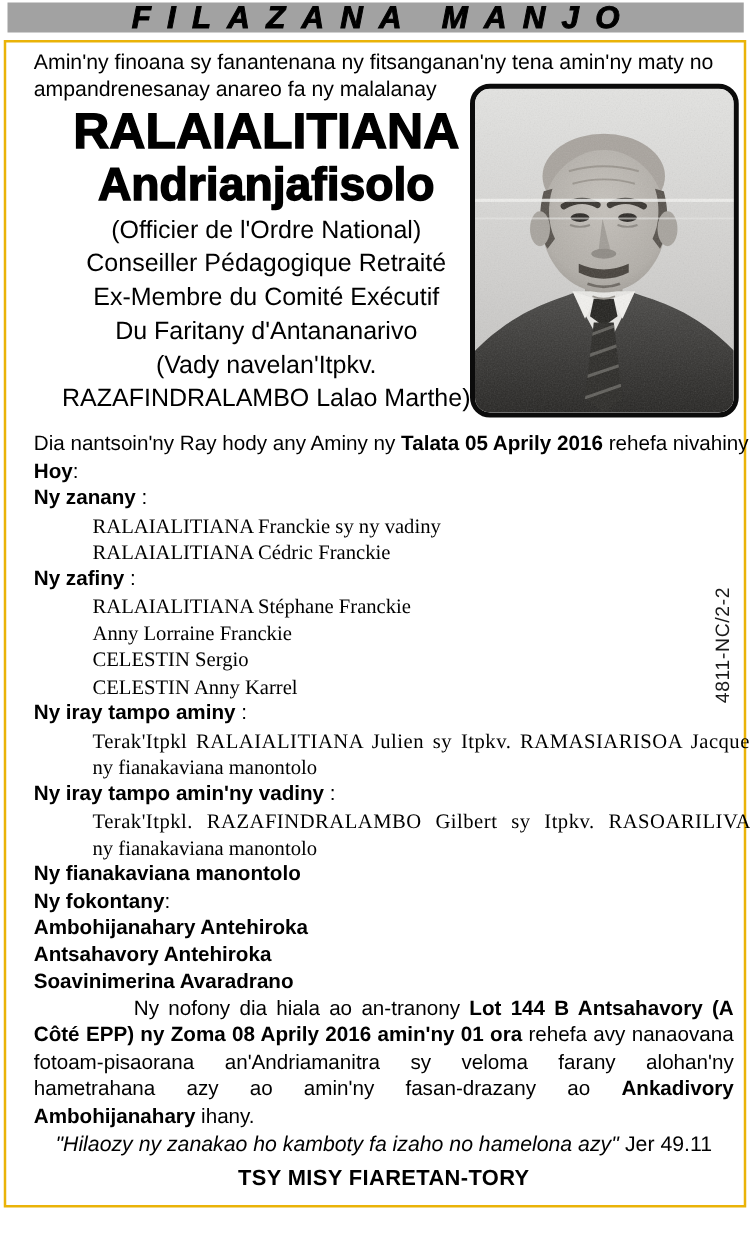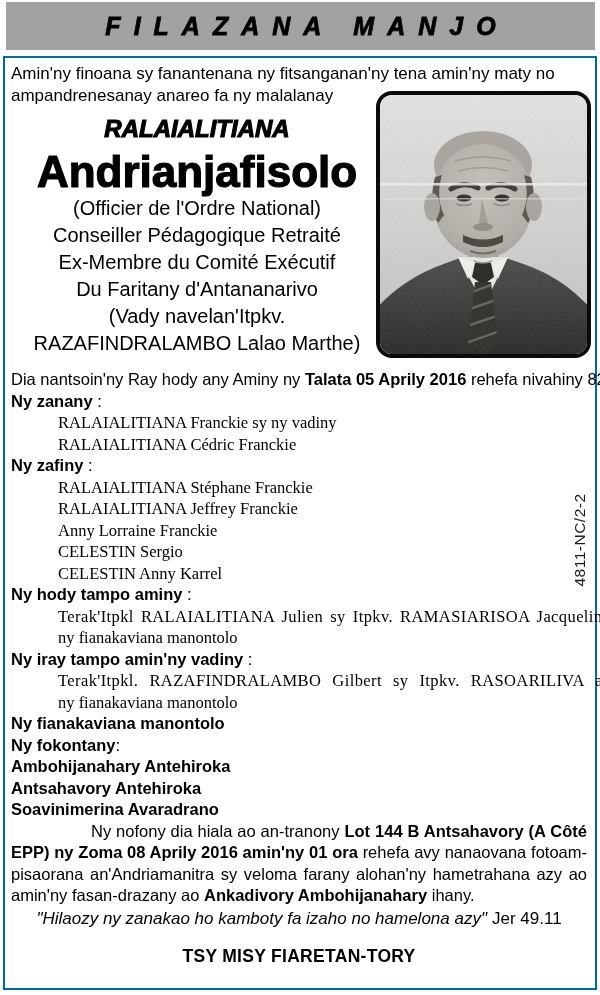--- a/index.html
+++ b/index.html
@@ -3,60 +3,60 @@
 <meta charset="utf-8">
 <style>
   html,body { margin:0; padding:0; }
   body {
     width:600px; height:995px; background:#ffffff; overflow:hidden;
     font-family:"Liberation Sans", sans-serif; color:#000;
     -webkit-font-smoothing:antialiased;
   }
   
   .banner {
-    margin:2px 5px 0 6px; height:48px; background:#a2a2a2;
+    margin:2px 5px 0 6px; height:24px; background:#a2a2a2;
     display:flex; align-items:center; justify-content:center;
   }
   .banner-title {
     font-style:italic; font-weight:bold; font-size:25px;
     letter-spacing:13px; padding-left:13px; -webkit-text-stroke:0.8px #000;
   }
   
   .notice-box {
     position:relative; margin:6px 3px 0 3px; height:934px;
-    box-sizing:border-box; border:2px solid #0369a1; padding:5px 8px 0 6px;
+    box-sizing:border-box; border:2px solid #eab308; padding:5px 8px 0 22px;
   }
   .intro { font-size:17px; line-height:22px; }
   .header-left { width:372px; text-align:center; margin-top:2px; }
   .surname {
-    font-size:24px; line-height:40px; font-weight:900;
-    -webkit-text-stroke:1.1px #000; white-space:nowrap;font-style:italic;
+    font-size:40px; line-height:40px; font-weight:900;
+    -webkit-text-stroke:1.1px #000; white-space:nowrap;
   }
   .givenname {
-    font-size:44px; line-height:46px; font-weight:900;
+    font-size:37px; line-height:46px; font-weight:900;
     -webkit-text-stroke:1.2px #000; white-space:nowrap;
   }
   .title-line { font-size:20px; line-height:27px; font-weight:normal; white-space:nowrap; }
   .photo-frame {
     position:absolute; top:33px; right:4px; width:207px; height:259px;
     border:4px solid #0b0b0b; border-radius:16px; overflow:hidden; background:#d6d6d6;
   }
   .photo-frame svg { display:block; width:100%; height:100%; }
   
   .body-text { font-size:16.5px; line-height:21.5px; margin-top:12px; }
   .b { font-weight:bold; }
   .line { white-space:nowrap; }
   .indent { padding-left:47px;font-family:Liberation Serif, serif; }
   .just1 { word-spacing:2.5px; letter-spacing:0.4px; }
   .just2 { word-spacing:6.5px; letter-spacing:0.4px; }
   .funeral { text-align:justify; text-indent:80px; }
   .quote-line { text-align:center; font-size:17px; margin-top:1px; }
   .quote-italic { font-style:italic; }
   .scripture-ref { margin-left:5px;margin-top:35px; }
-  .closing { text-align:center; font-weight:bold; font-size:17.5px; margin-top:17px; letter-spacing:0.3px; }
+  .closing { text-align:center; font-weight:bold; font-size:17.5px; margin-top:5px; letter-spacing:0.3px; }
   .ref-vertical {
     position:absolute; left:492px; top:473px; width:165px; height:18px;
     font-size:15.5px; letter-spacing:0.5px; color:#1a1a1a; text-align:center;
     transform:rotate(-90deg); transform-origin:center;
   }
 </style>
 </head>
 <body>
 
 <div class="banner">
@@ -153,33 +153,33 @@
       <rect x="0" y="88" width="207" height="2.5" fill="#f2f2f0" opacity="0.85"></rect>
       <rect x="0" y="103" width="207" height="1.5" fill="#e8e8e6" opacity="0.6"></rect>
 
       <rect x="0" y="0" width="207" height="259" filter="url(#grain)" opacity="0.16"></rect>
     </svg>
   </div>
 
   <div class="body-text">
     <div class="line"><span>Dia nantsoin'ny Ray hody any Aminy ny </span><span class="b">Talata 05 Aprily 2016</span><span> rehefa nivahiny 82 taona teto an-tany.</span></div>
 
+    <div class="line"><span class="b">Hoy</span><span>:</span></div>
 
     <div class="line"><span class="b">Ny zanany</span><span> :</span></div>
     <div class="line indent">RALAIALITIANA Franckie sy ny vadiny</div>
 
     <div class="line indent">RALAIALITIANA Cédric Franckie</div>
     <div class="line"><span class="b">Ny zafiny</span><span> :</span></div>
     <div class="line indent">RALAIALITIANA Stéphane Franckie</div>
-    <div class="line indent">RALAIALITIANA Jeffrey Franckie</div>
     <div class="line indent">Anny Lorraine Franckie</div>
     <div class="line indent">CELESTIN Sergio</div>
     <div class="line indent">CELESTIN Anny Karrel</div>
 
-    <div class="line"><span class="b">Ny hody tampo aminy</span><span> :</span></div>
+    <div class="line"><span class="b">Ny iray tampo aminy</span><span> :</span></div>
     <div class="line indent just1">Terak'Itpkl RALAIALITIANA Julien sy Itpkv. RAMASIARISOA Jacqueline ary</div>
     <div class="line indent">ny fianakaviana manontolo</div>
 
     <div class="line"><span class="b">Ny iray tampo amin'ny vadiny</span><span> :</span></div>
     <div class="line indent just2">Terak'Itpkl. RAZAFINDRALAMBO Gilbert sy Itpkv. RASOARILIVA ary</div>
     <div class="line indent">ny fianakaviana manontolo</div>
 
     <div class="line b">Ny fianakaviana manontolo</div>
 
     <div class="line"><span class="b">Ny fokontany</span><span>:</span></div>

